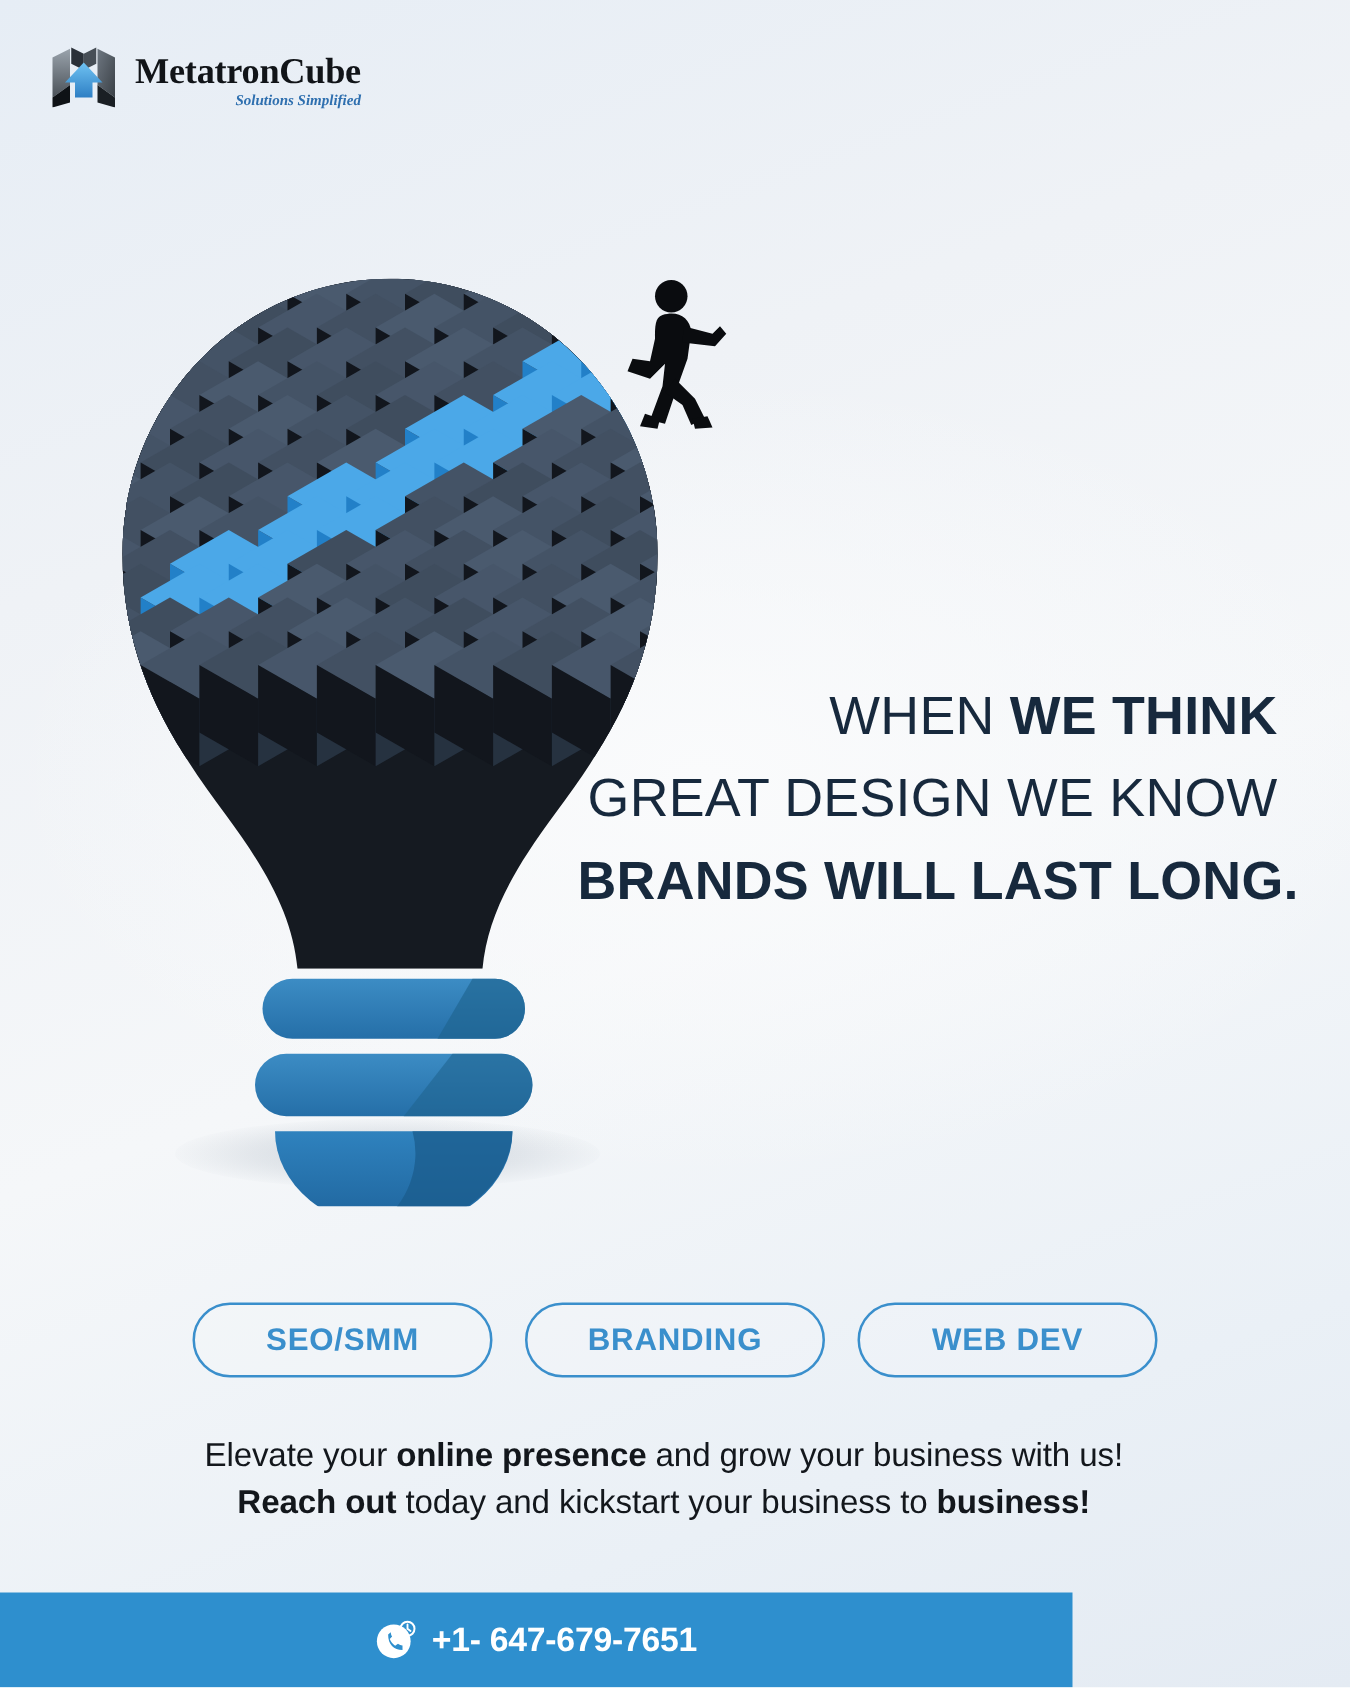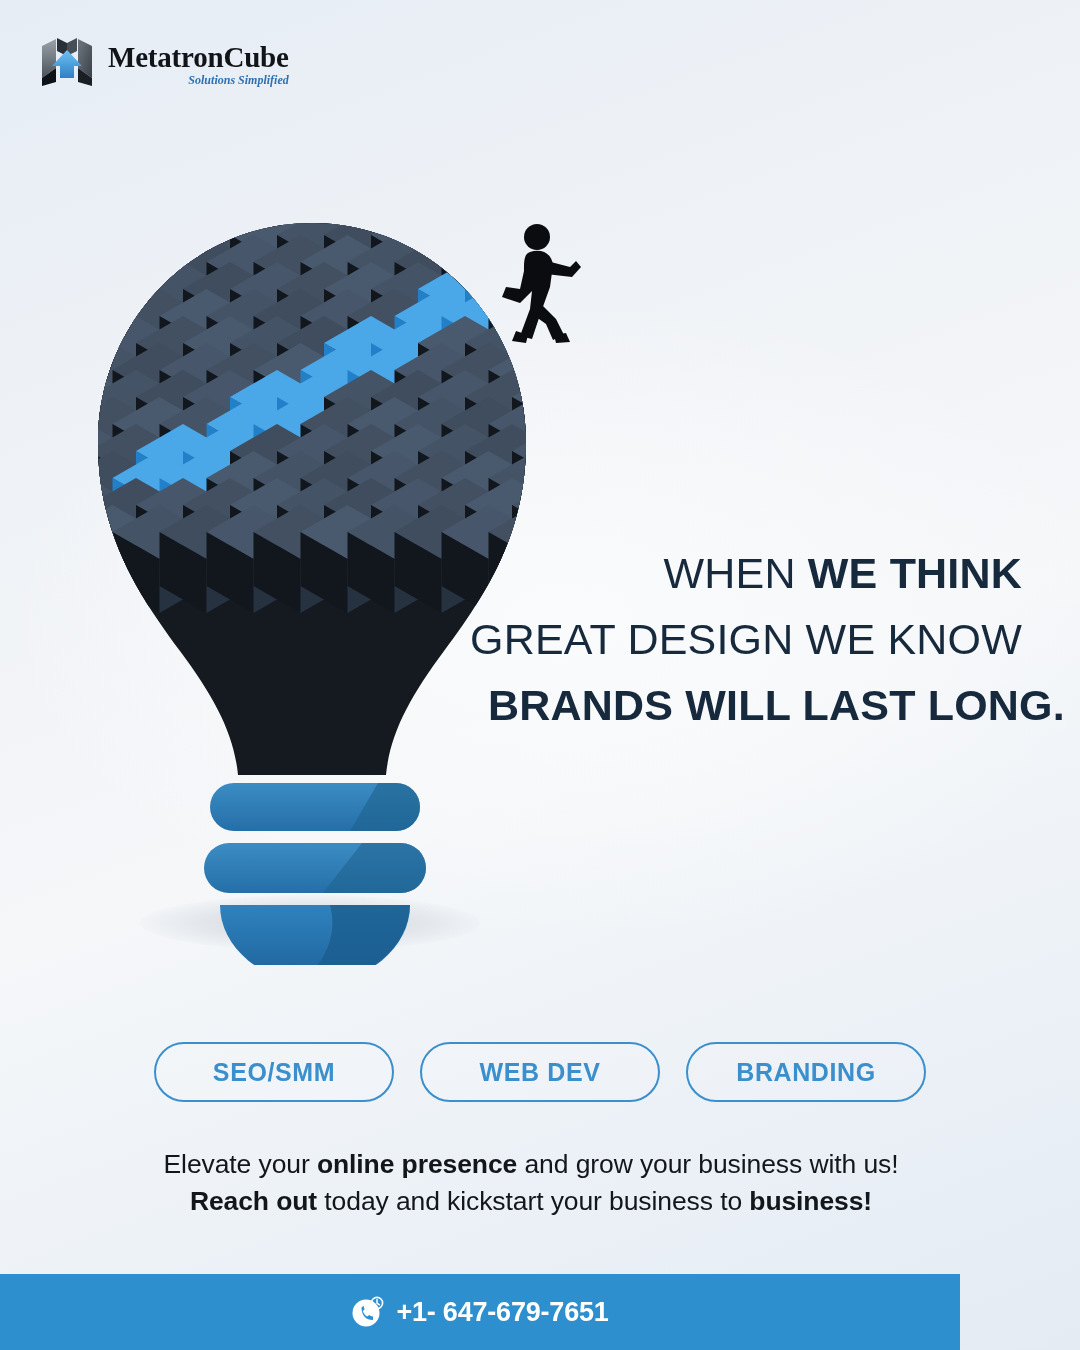--- a/index.html
+++ b/index.html
@@ -54,21 +54,21 @@
   
   #headline {
     position:absolute; right:58px; top:552px;
     width:560px; text-align:right;
     color:#17293D;
   }
   .hl-line { display:block; white-space:nowrap; }
   #hl-1 { font-size:43px; font-weight:400; letter-spacing:0.2px; line-height:1.0; }
   #hl-1 b { font-weight:700; }
   #hl-2 { font-size:43px; font-weight:400; letter-spacing:0.2px; line-height:1.0; margin-top:23px; }
-  #hl-3 { font-size:43px; font-weight:700; letter-spacing:0.2px; line-height:1.0; margin-top:23px;margin-left:26px; }
+  #hl-3 { font-size:43px; font-weight:700; letter-spacing:0.2px; line-height:1.0; margin-top:23px; }
 
   
   #pills {
     position:absolute; left:0; right:0; top:1042px;
     display:flex; justify-content:center; gap:26px;
   }
   .pill {
     height:60px; padding:0 34px;
     min-width:240px;
     display:flex; align-items:center; justify-content:center;
@@ -86,21 +86,21 @@
     text-align:center; color:#13171C;
     font-size:26.5px; font-weight:400; line-height:1.38;
     letter-spacing:-0.1px;
   }
   #tagline b { font-weight:700; }
   .tg-line { display:block; white-space:nowrap; }
 
   
   #footer {
     position:absolute; left:0; bottom:0;
-    width:960px; height:76px;
+    width:858px; height:76px;
     background:#2E8FCE;
     display:flex; align-items:center; justify-content:center; gap:30px;
   }
   .contact { display:flex; align-items:center; gap:11px; }
   .contact-text {
     color:#FFFFFF; font-size:27px; font-weight:700; letter-spacing:-0.2px;
     white-space:nowrap;
   }
   .c-icon { width:34px; height:34px; display:block; flex:0 0 auto; }
 </style>
@@ -1127,22 +1127,22 @@
   </div>
 
   <div id="headline">
     <span class="hl-line" id="hl-1"><span>WHEN </span><b>WE THINK</b></span>
     <span class="hl-line" id="hl-2">GREAT DESIGN WE KNOW</span>
     <span class="hl-line" id="hl-3">BRANDS WILL LAST LONG.</span>
   </div>
 
   <div id="pills">
     <div class="pill">SEO/SMM</div>
+    <div class="pill">BRANDING</div>
     <div class="pill">WEB DEV</div>
-    <div class="pill">BRANDING</div>
   </div>
 
   <div id="tagline">
     <span class="tg-line"><span>Elevate your </span><b>online presence</b><span> and grow your business with us!</span></span>
     <span class="tg-line"><b>Reach out</b><span> today and kickstart your business to </span><b>business!</b></span>
   </div>
 
   <div id="footer">
 
     <div class="contact">

